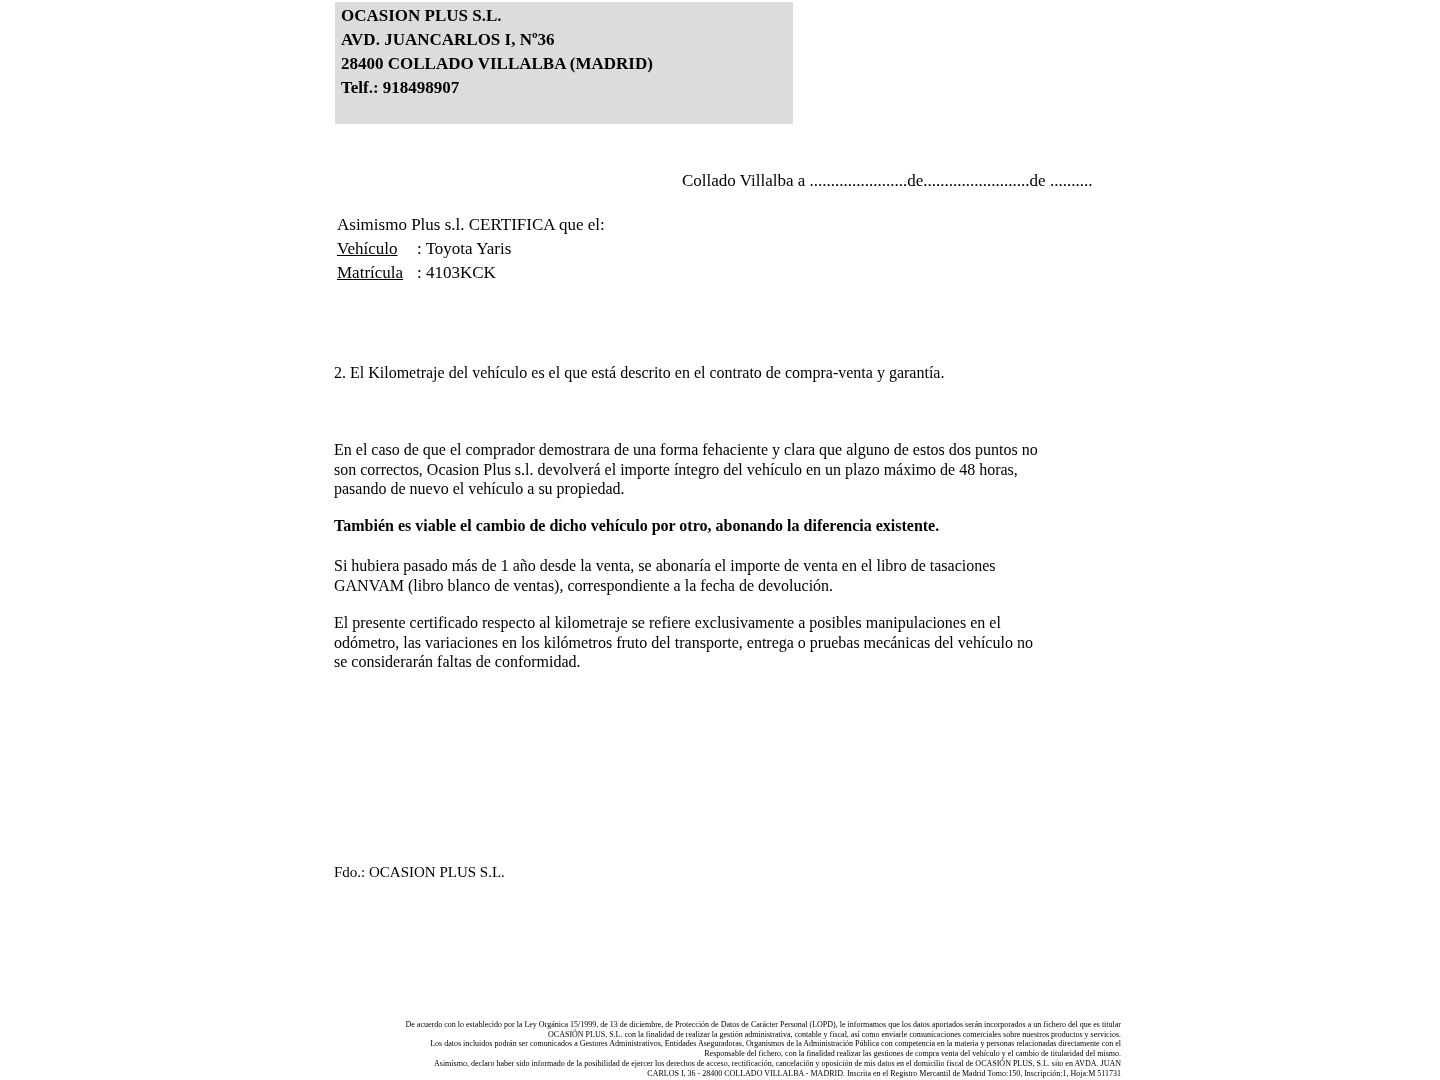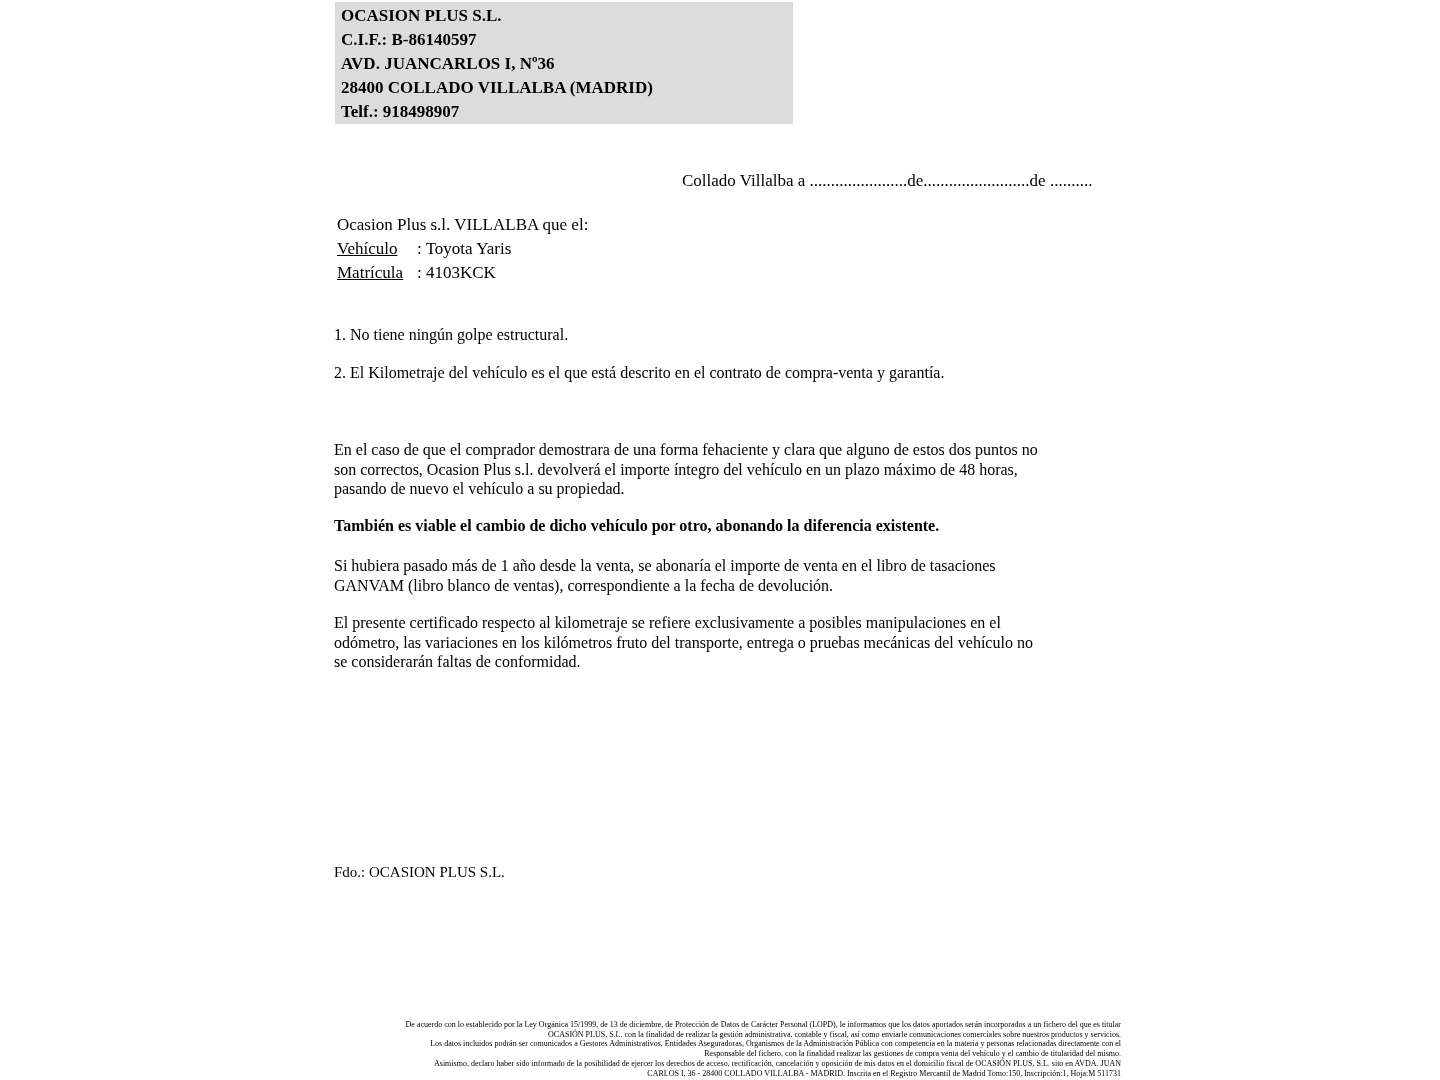--- a/index.html
+++ b/index.html
@@ -90,39 +90,37 @@
     margin: 0;
   }
 </style>
 </head>
 <body>
 
 <div class="page">
 
   <div class="header-box">
     <div class="hline">OCASION PLUS S.L.</div>
-    <div class="hline">C.I.F.: B-86140597</div>
     <div class="hline">AVD. JUANCARLOS I, Nº36</div>
     <div class="hline">28400 COLLADO VILLALBA (MADRID)</div>
     <div class="hline">Telf.: 918498907</div>
   </div>
 
   <div class="date-line">Collado Villalba a .......................de.........................de ..........</div>
 
   <div class="cert-block">
-    <div>Ocasion Plus s.l. VILLALBA que el:</div>
+    <div>Asimismo Plus s.l. CERTIFICA que el:</div>
     <div class="cert-row">
       <span class="label"><span>Vehículo</span></span><span>: Toyota Yaris</span>
     </div>
     <div class="cert-row">
       <span class="label"><span>Matrícula</span></span><span>: 4103KCK</span>
     </div>
   </div>
 
-  <div class="body-text point-1">1. No tiene ningún golpe estructural.</div>
   <div class="body-text point-2">2. El Kilometraje del vehículo es el que está descrito en el contrato de compra-venta y garantía.</div>
 
   <div class="body-text para-0">En el caso de que el comprador demostrara de una forma fehaciente y clara que alguno de estos dos puntos no
 son correctos, Ocasion Plus s.l. devolverá el importe íntegro del vehículo en un plazo máximo de 48 horas,
 pasando de nuevo el vehículo a su propiedad.</div>
   <div class="body-text para-1">También es viable el cambio de dicho vehículo por otro, abonando la diferencia existente.</div>
   <div class="body-text para-2">Si hubiera pasado más de 1 año desde la venta, se abonaría el importe de venta en el libro de tasaciones
 GANVAM (libro blanco de ventas), correspondiente a la fecha de devolución.</div>
   <div class="body-text para-3">El presente certificado respecto al kilometraje se refiere exclusivamente a posibles manipulaciones en el
 odómetro, las variaciones en los kilómetros fruto del transporte, entrega o pruebas mecánicas del vehículo no

